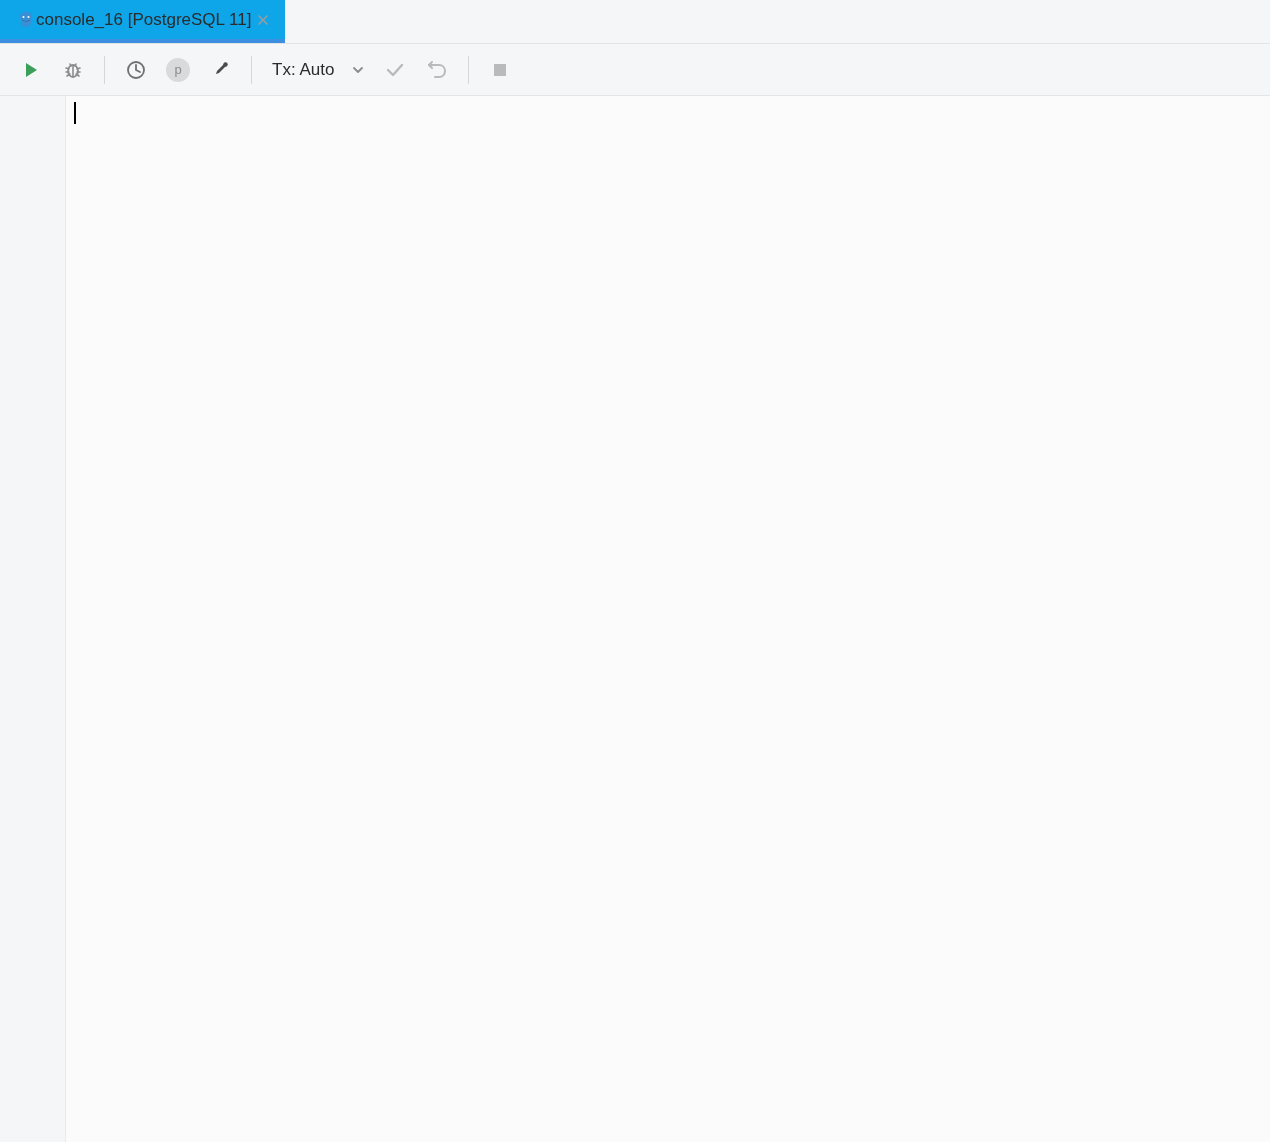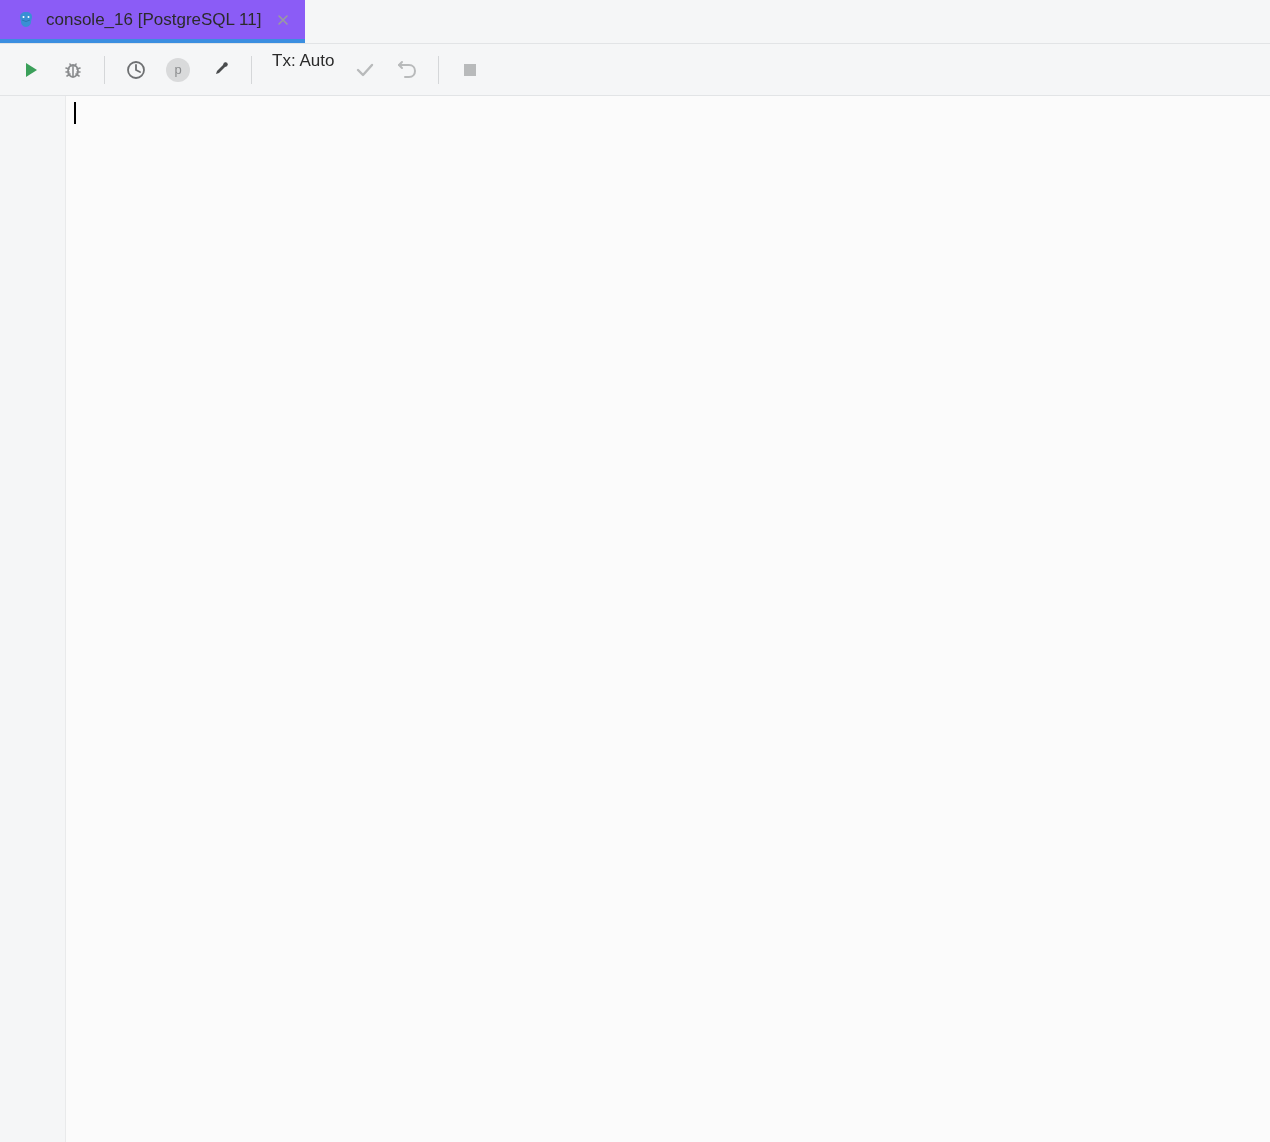--- a/index.html
+++ b/index.html
@@ -14,23 +14,22 @@
       height: 44px;
       background: #f5f6f7;
       border-bottom: 1px solid #e2e4e6;
       display: flex;
       align-items: stretch;
     }
     .tab {
       display: flex;
       align-items: center;
       padding: 0 14px 0 16px;
-      background: #8b5cf6;
+      background: #0ea5e9;
       border-bottom: 4px solid #3b8ee0;
-      gap: 10px;
       cursor: pointer;
       text-align: center;
     }
     .tab-icon {
       width: 20px;
       height: 20px;
       display: flex;
       align-items: center;
       justify-content: center;
     }
@@ -73,21 +72,20 @@
       margin: 0 8px;
     }
     .tx-dropdown {
       display: flex;
       align-items: center;
       padding: 0 8px;
       height: 38px;
       cursor: pointer;
       gap: 18px;
       border-radius: 4px;
-      flex-direction: column;
     }
     .tx-label {
       font-size: 17px;
       color: #2b2b2b;
     }
     .badge-circle {
       width: 24px;
       height: 24px;
       border-radius: 50%;
       background: #d9dadb;

